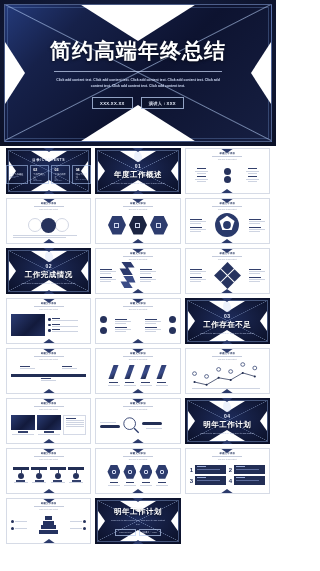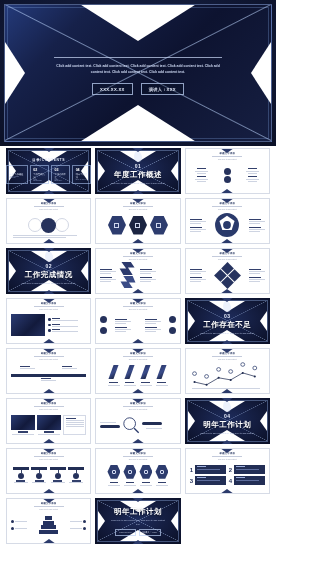--- a/index.html
+++ b/index.html
@@ -236,20 +236,21 @@
 <body>
 
 <div class="hero">
   <div class="hero-frame">
     <div class="hero-rays"></div>
     <div class="chev chev-top"></div>
     <div class="chev chev-bottom"></div>
     <div class="chev chev-left"></div>
     <div class="chev chev-right"></div>
     <div class="hero-inner">
+      <div class="hero-title">简约高端年终总结</div>
       <div class="hero-rule"></div>
       <div class="hero-sub">Click add content text. Click add content text. Click add content text. Click add content text. Click add content text. Click add content text. Click add content text.</div>
       <div class="hero-meta">
         <div class="hero-pill">XXX.XX.XX</div>
         <div class="hero-pill">演讲人：XXX</div>
       </div>
     </div>
   </div>
 </div>
 

